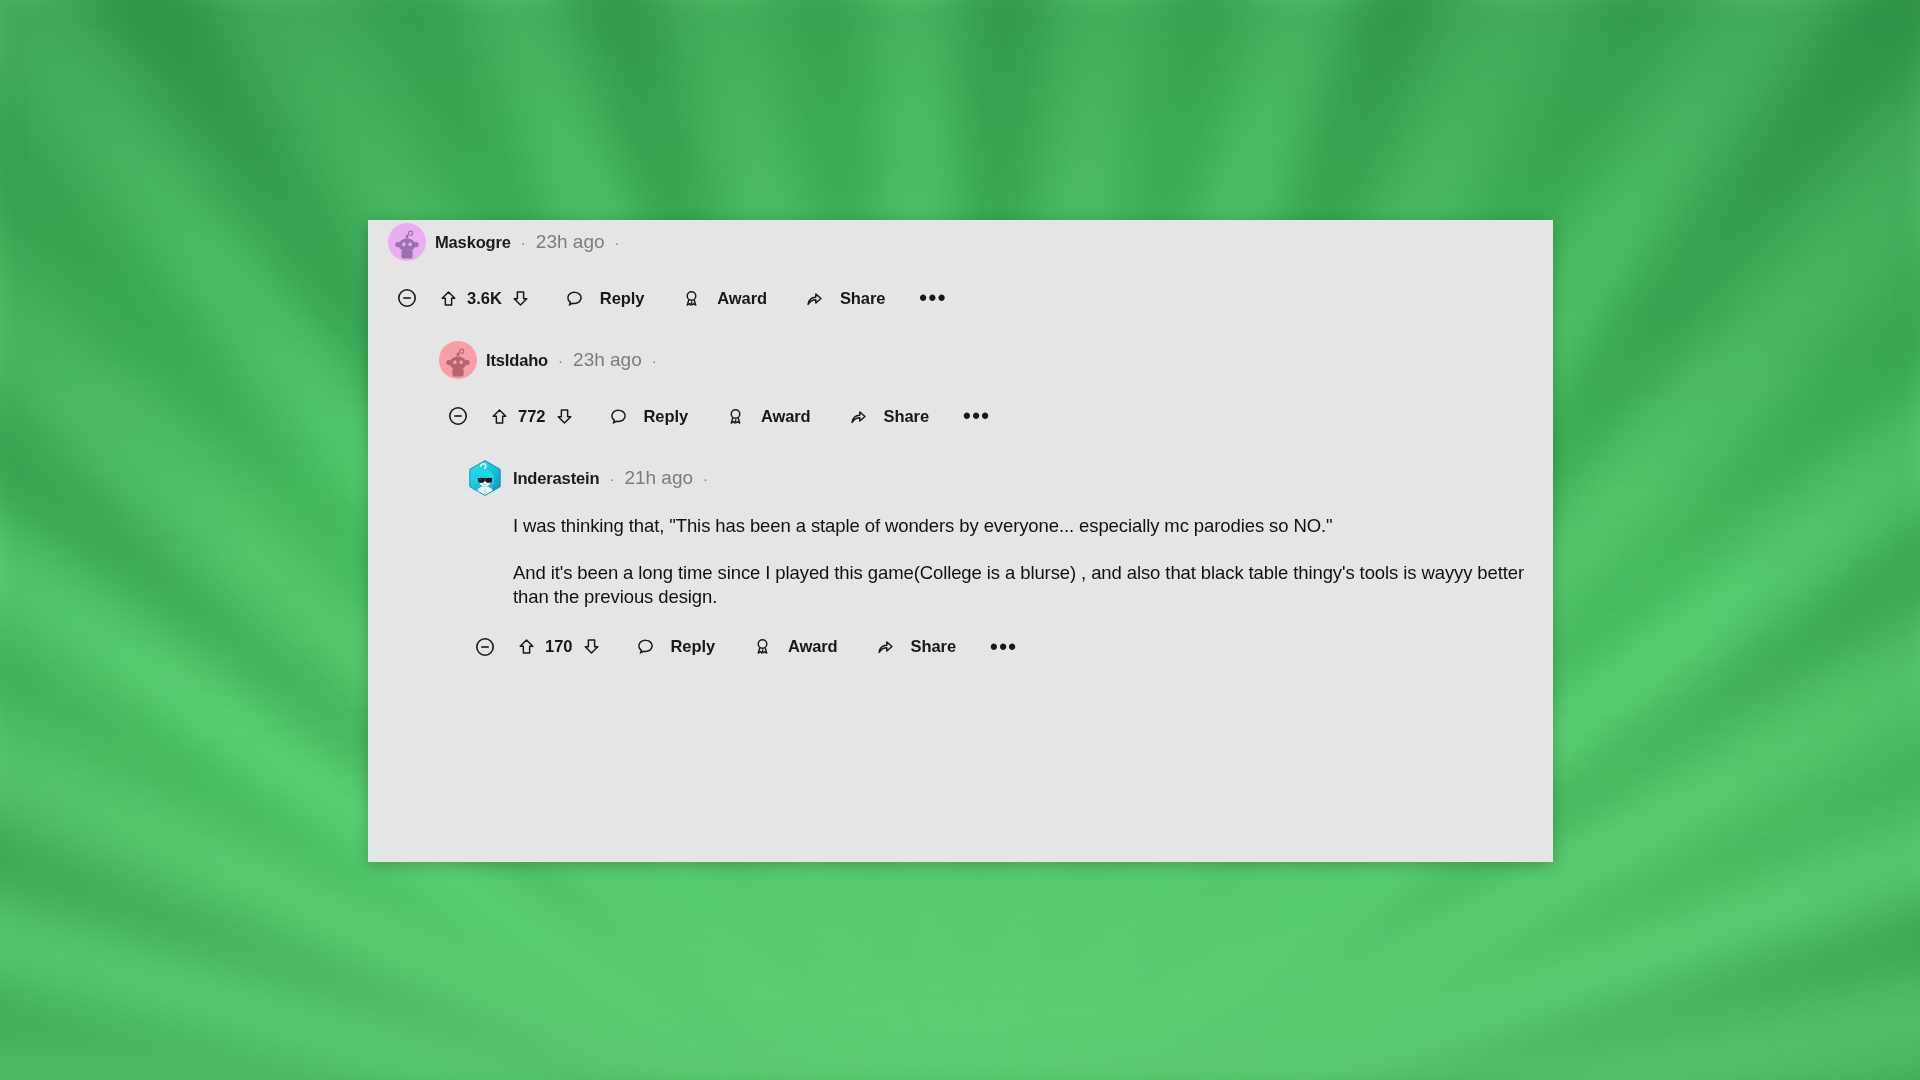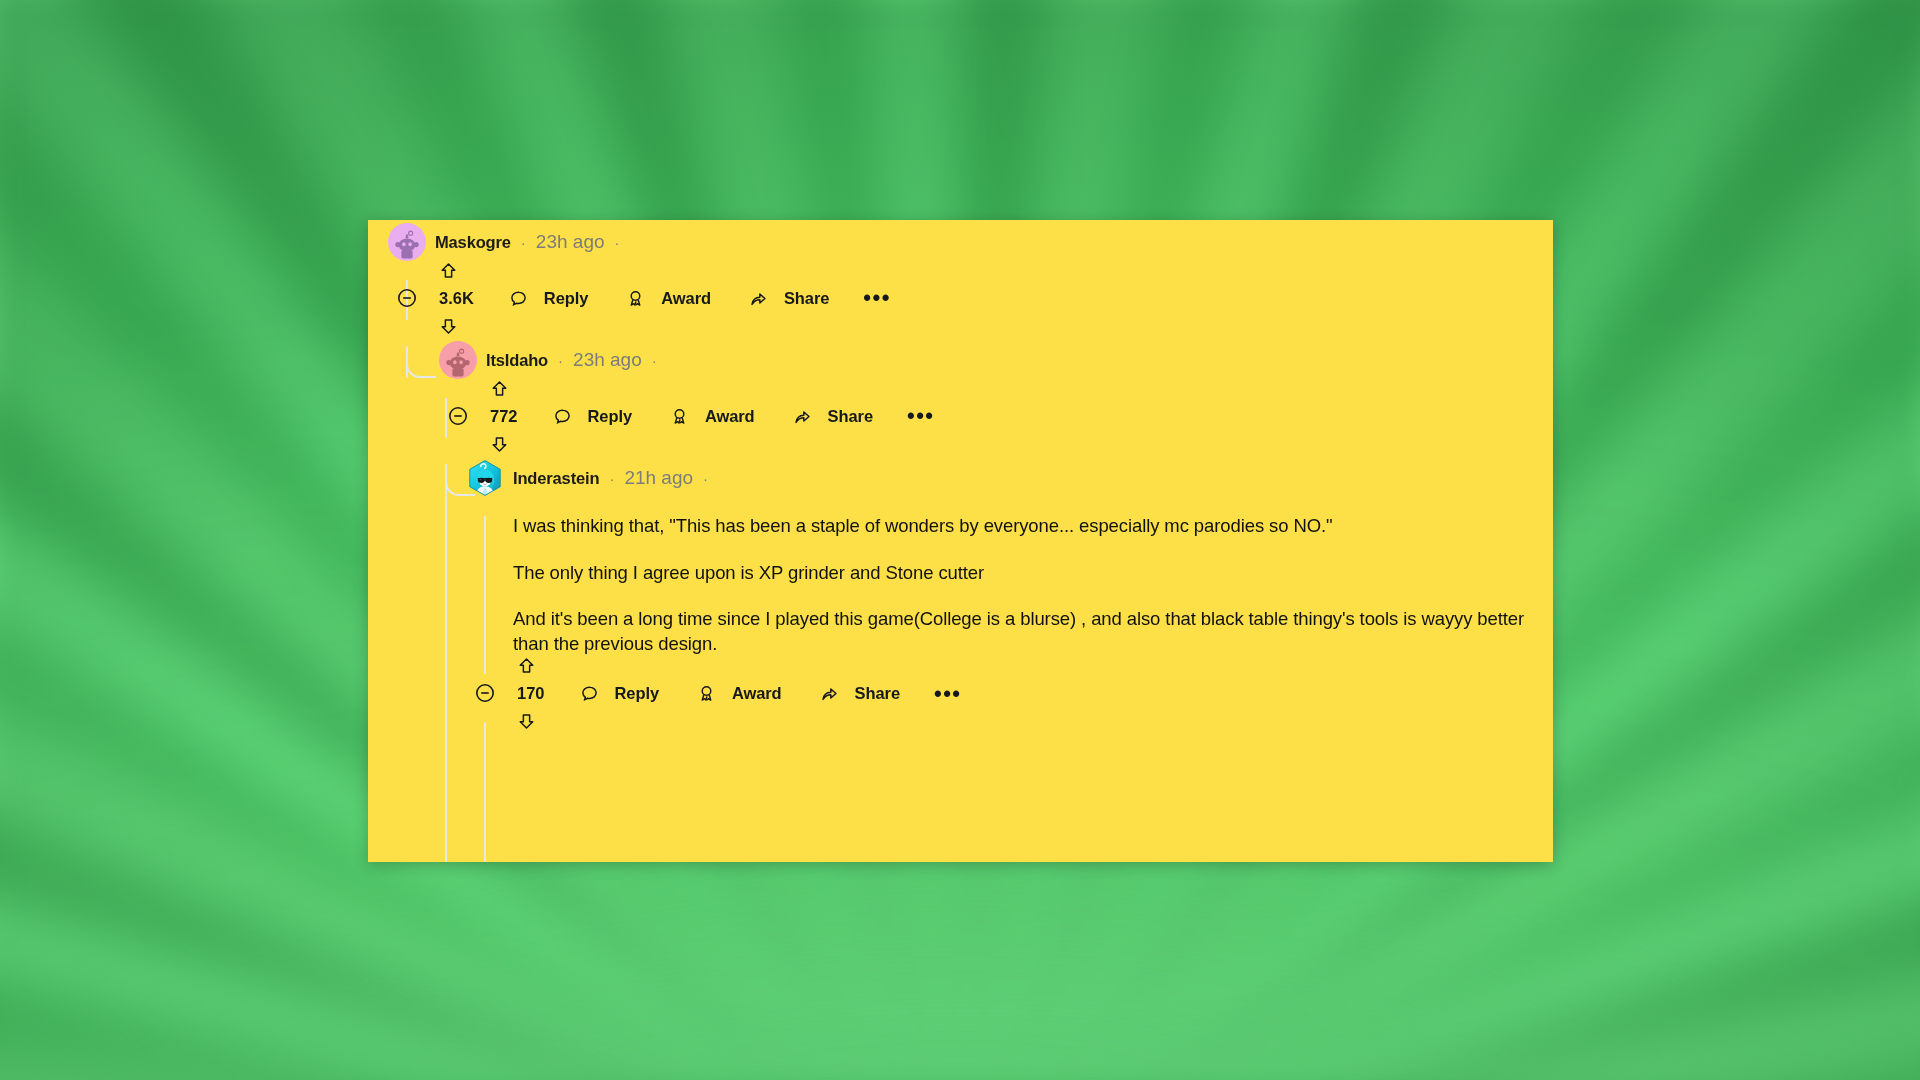--- a/index.html
+++ b/index.html
@@ -55,21 +55,21 @@
         rgba(0,0,0,0) 45%, rgba(20,90,40,.28) 100%);
   }
 
   
   #card {
     position: absolute;
     left: 368px;
     top: 220px;
     width: 1185px;
     height: 642px;
-    background: #fde047;
+    background: #e5e5e5;
     overflow: hidden;
     box-shadow: 0 3px 14px rgba(0,0,0,.22);
   }
 
   .card-inner { position: relative; width: 100%; height: 100%; }
 
   
   .rail {
     position: absolute;
     width: 2px;
@@ -139,24 +139,23 @@
     gap: 16px;
     color: #16181c;
     font-size: 16.5px;
     font-weight: bold;
     letter-spacing: -.1px;
   }
   .act svg { display: block; }
 
   .vote-group {
     display: flex;
-    align-items: flex-start;
+    align-items: center;
     gap: 9px;
     margin-left: 22px;
-    flex-direction: column;
   }
   .score {
     font-size: 16.5px;
     font-weight: bold;
     color: #16181c;
   }
   .act-reply  { margin-left: 35px; }
   .act-award  { margin-left: 38px; }
   .act-share  { margin-left: 38px; }
   .act-more   { margin-left: 34px; }
@@ -389,21 +388,20 @@
           </svg>
         </div>
         <span class="uname">Inderastein</span>
         <span class="meta-dot">·</span>
         <span class="age">21h ago</span>
         <span class="meta-dot">·</span>
       </div>
 
       <div class="cbody" style="margin-left:47px; margin-top:17px;">
         <p>I was thinking that, "This has been a staple of wonders by everyone... especially mc parodies so NO."</p>
-        <p class="gap">The only thing I agree upon is XP grinder and Stone cutter</p>
         <p class="gap">And it's been a long time since I played this game(College is a blurse) , and also that black table thingy's tools is wayyy better than the previous design.</p>
       </div>
 
       <div class="actions" style="margin-left:9px; margin-top:20px;">
         <span class="act">
           <svg width="20" height="20" viewBox="0 0 20 20" fill="none" stroke="#16181c" stroke-width="1.6">
             <circle cx="10" cy="10" r="8.2"></circle>
               <line x1="6.2" y1="10" x2="13.8" y2="10"></line>
           </svg>
         </span>

